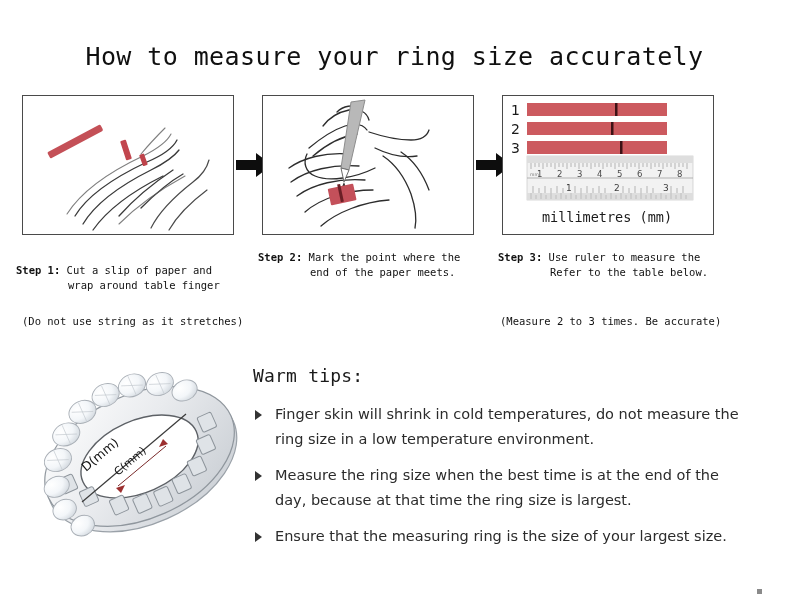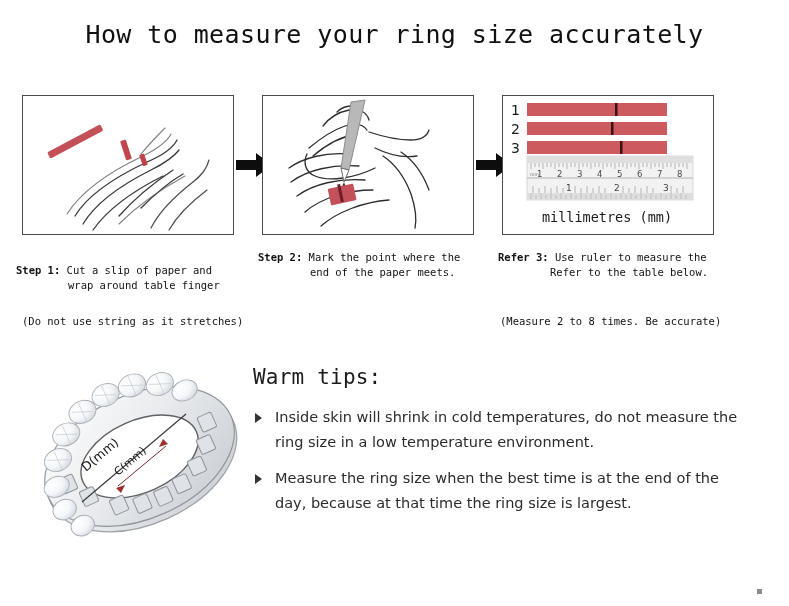--- a/index.html
+++ b/index.html
@@ -13,21 +13,21 @@
     position: relative;
     overflow: hidden;
     font-family: "DejaVu Sans", sans-serif;
     color: #141414;
   }
 
   
   .page-title {
     position: absolute;
     left: 0;
-    top: 20px;
+    top: 42px;
     width: 789px;
     text-align: center;
     font-family: "DejaVu Sans Mono", monospace;
     font-size: 25px;
     font-weight: 400;
     letter-spacing: 0.4px;
     color: #101010;
     white-space: nowrap;
   }
 
@@ -79,21 +79,21 @@
   .note-1 { left: 22px;  top: 315px; }
   .note-3 { left: 500px; top: 315px; }
 
   
   .ring-wrap { position: absolute; left: 26px; top: 352px; width: 232px; height: 220px; }
 
   
   .tips { position: absolute; left: 253px; top: 365px; width: 520px; }
   .tips-heading {
     font-family: "DejaVu Sans Mono", monospace;
-    font-size: 21px;
+    font-size: 18px;
     color: #1a1a1a;
     margin: 0 0 16px 0;
     letter-spacing: 0.2px;
   }
   .tip-item {
     position: relative;
     padding-left: 22px;
     margin-bottom: 11px;
     font-family: "DejaVu Sans", sans-serif;
     font-size: 14.5px;
@@ -346,25 +346,25 @@
 </div>
 <div class="note note-1">(Do not use string as it stretches)</div>
 
 <div class="caption cap-2">
   <b>Step 2:</b>
   <span>Mark the point where the</span>
   <span class="cap-indent">end of the paper meets.</span>
 </div>
 
 <div class="caption cap-3">
-  <b>Refer 3:</b>
+  <b>Step 3:</b>
   <span>Use ruler to measure the</span>
   <span class="cap-indent-3">Refer to the table below.</span>
 </div>
-<div class="note note-3">(Measure 2 to 8 times. Be accurate)</div>
+<div class="note note-3">(Measure 2 to 3 times. Be accurate)</div>
 
 <div class="ring-wrap">
   <svg width="232" height="220" viewBox="0 0 232 220">
     <defs>
       <linearGradient id="bandGrad" x1="0" y1="0" x2="1" y2="1">
         <stop offset="0%" stop-color="#ffffff"></stop>
         <stop offset="45%" stop-color="#e9ebee"></stop>
         <stop offset="100%" stop-color="#c6cbd1"></stop>
       </linearGradient>
       <radialGradient id="gemGrad" cx="35%" cy="30%" r="75%">
@@ -425,21 +425,25 @@
       <text x="92" y="124" font-family="DejaVu Sans, sans-serif" font-size="11" fill="#111" transform="rotate(-40 92 124)">C(mm)</text>
     </g>
   </svg>
 </div>
 
 <div class="tips">
   <div class="tips-heading">Warm tips:</div>
 
   <div class="tip-item">
     <span class="tip-bullet"></span>
-    <span>Inside skin will shrink in cold temperatures, do not measure the ring size in a low temperature environment.</span>
+    <span>Finger skin will shrink in cold temperatures, do not measure the ring size in a low temperature environment.</span>
   </div>
   <div class="tip-item">
     <span class="tip-bullet"></span>
     <span>Measure the ring size when the best time is at the end of the day, because at that time the ring size is largest.</span>
   </div>
+  <div class="tip-item">
+    <span class="tip-bullet"></span>
+    <span>Ensure that the measuring ring is the size of your largest size.</span>
+  </div>
 </div>
 
 <div class="corner-mark"></div>
 
 </body></html>

